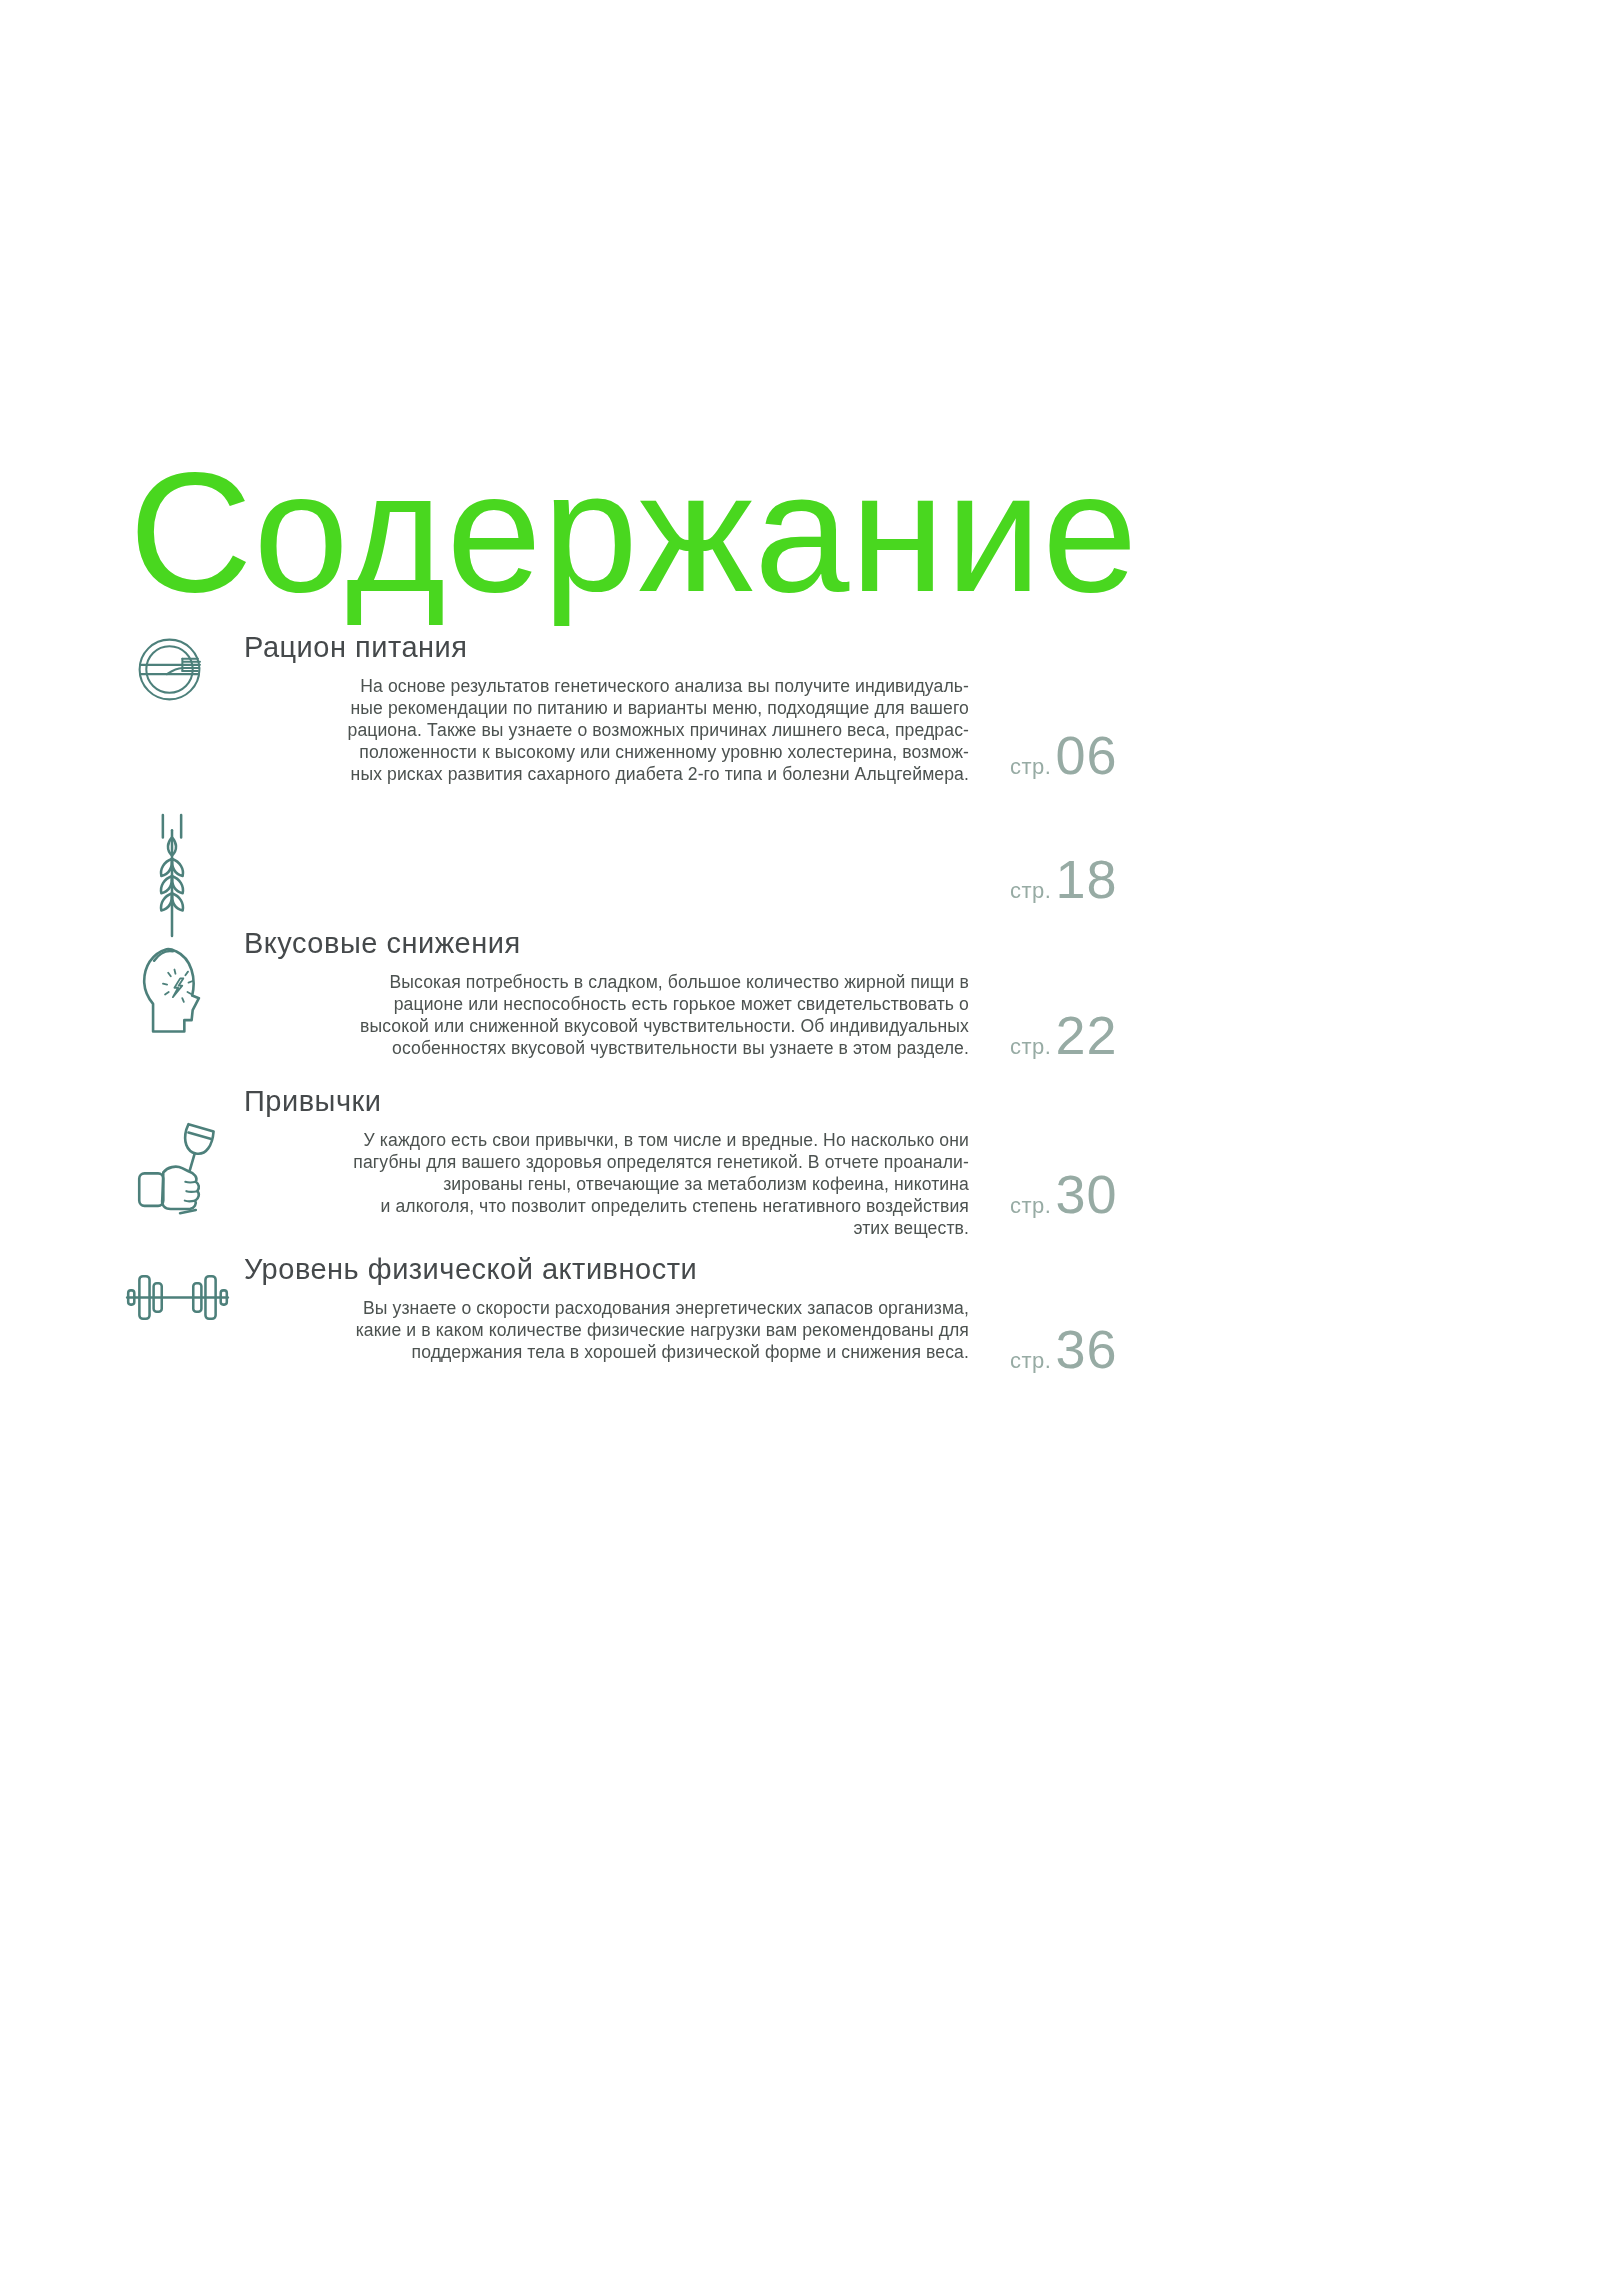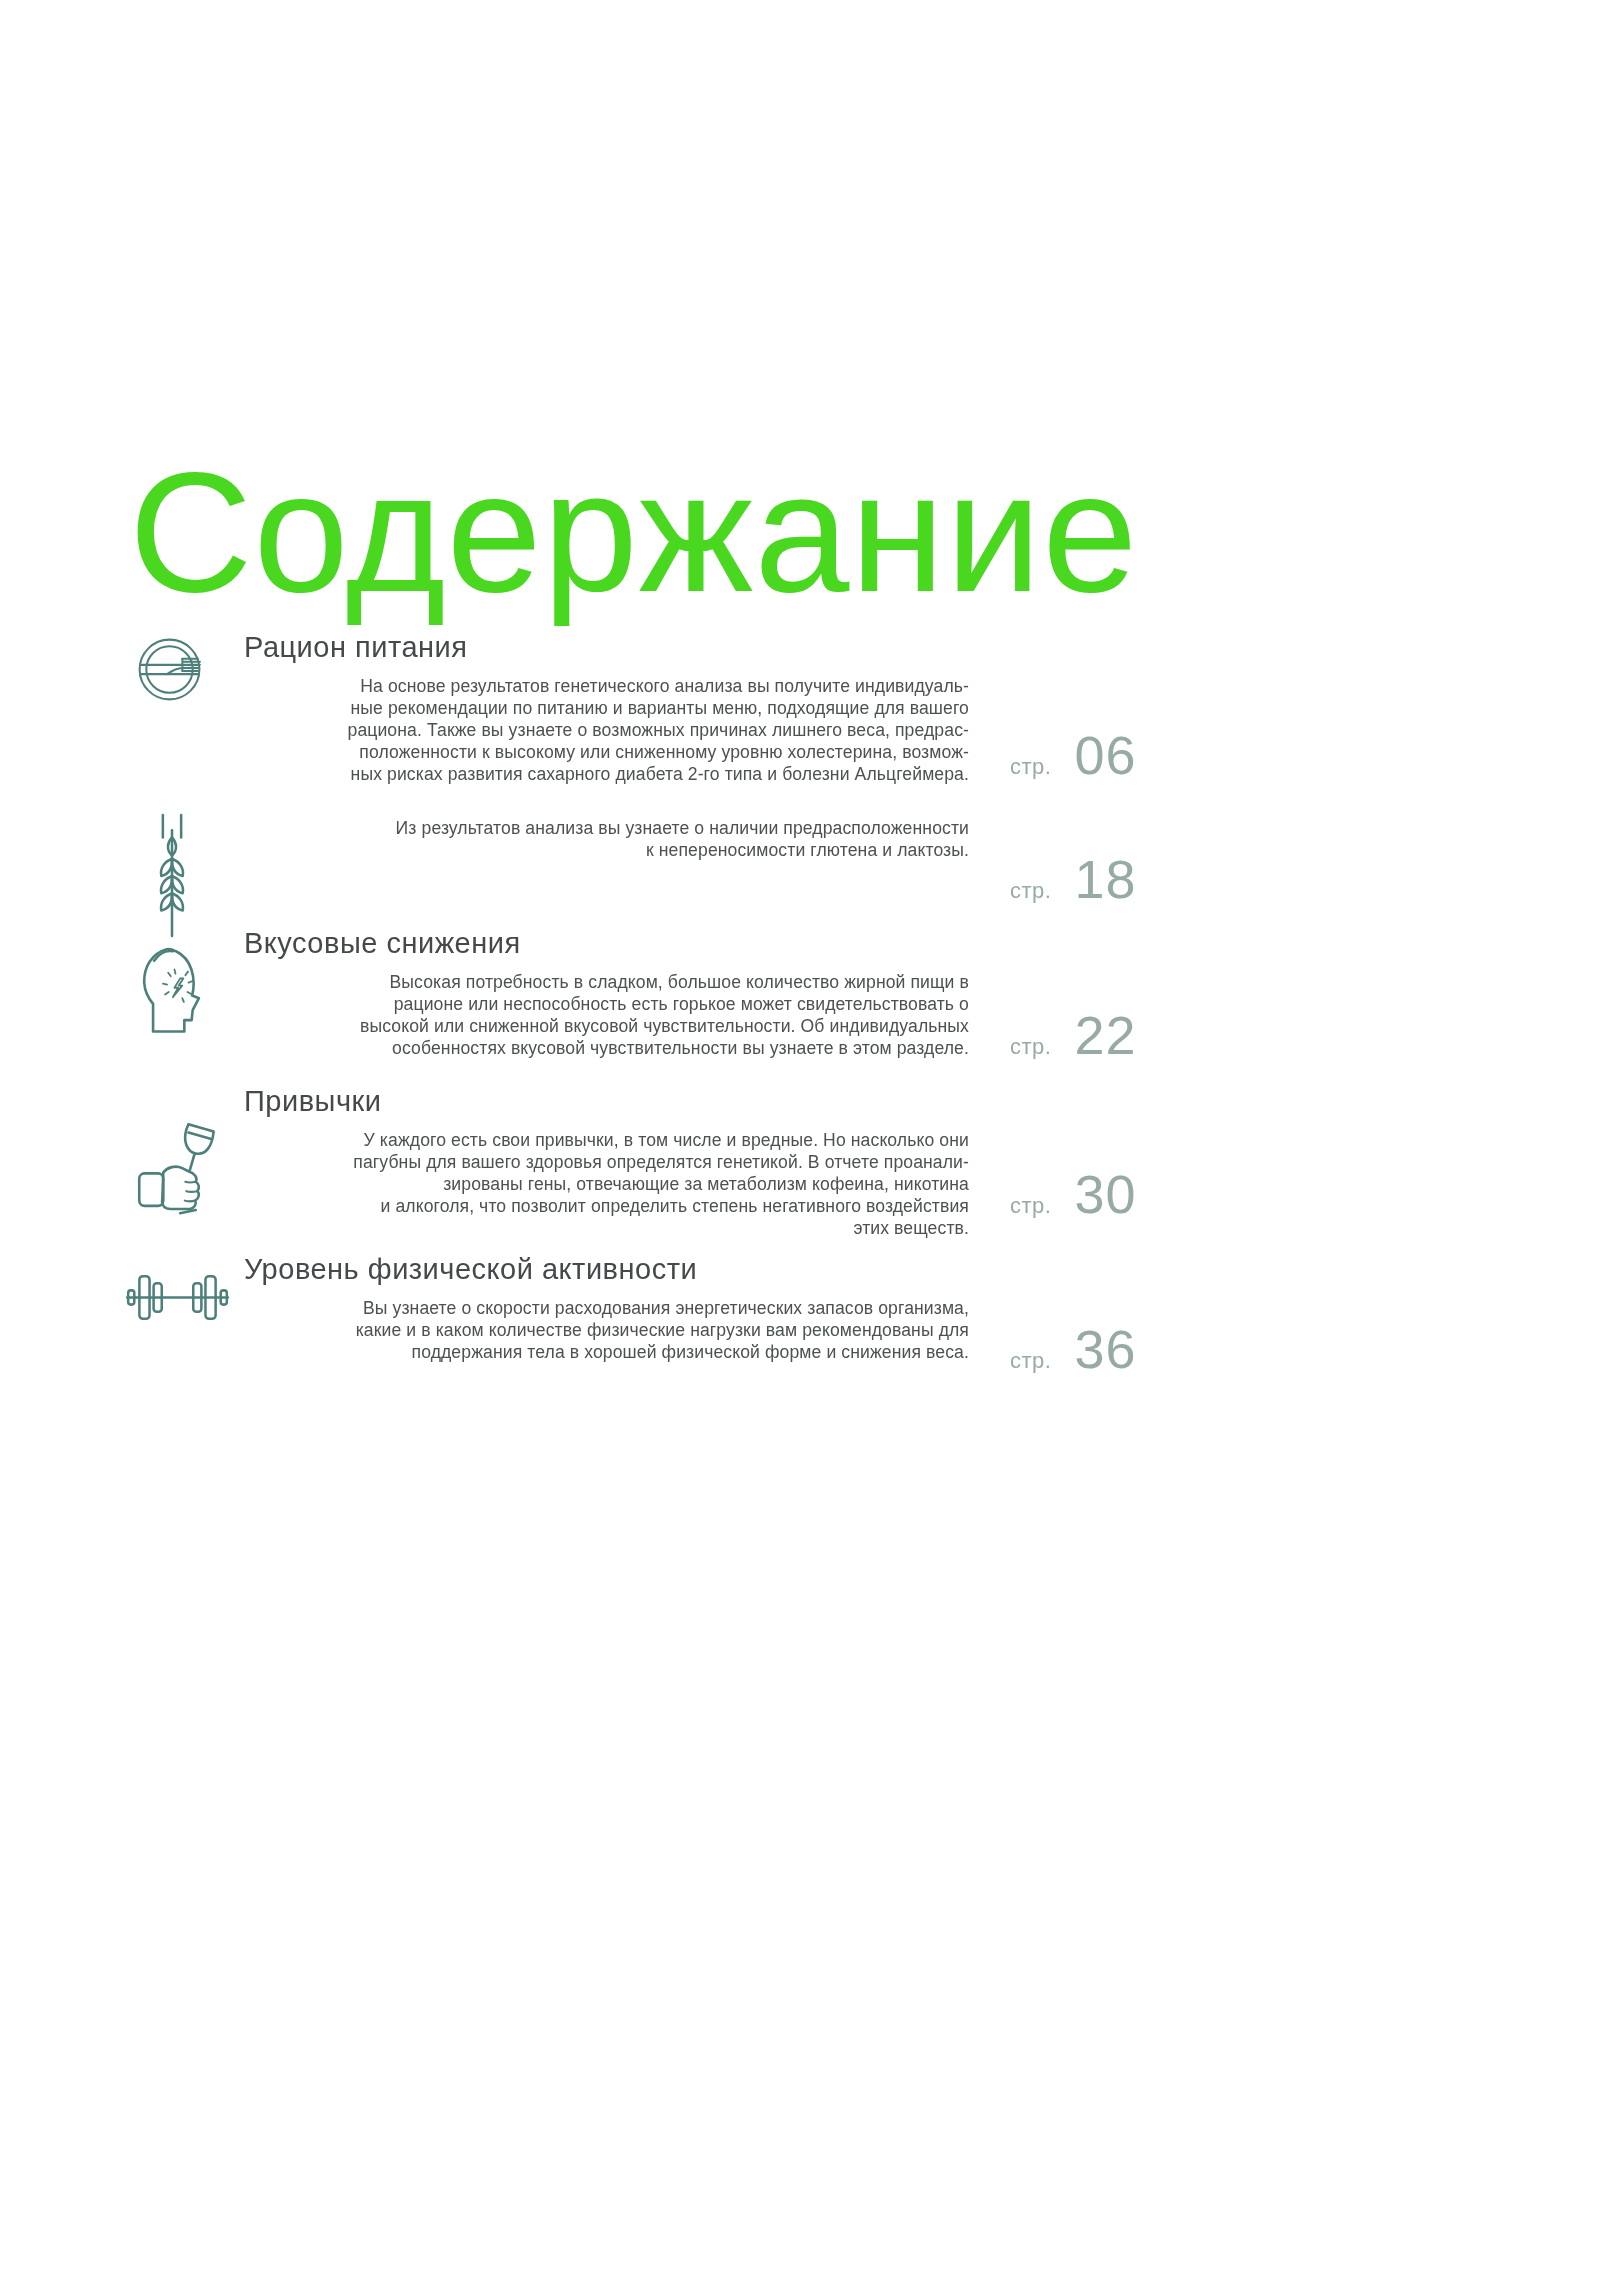--- a/index.html
+++ b/index.html
@@ -33,21 +33,21 @@
   .ic-wheat{left:148px;top:811px;width:48px;height:127px;}
   .ic-head{left:134px;top:944px;width:84px;height:99px;}
   .ic-hand{left:134px;top:1121px;width:89px;height:110px;}
   .ic-dumbbell{left:124px;top:1267px;width:107px;height:61px;}
   
   .pageref{
     position:absolute;left:1010px;width:218px;
     display:flex;align-items:baseline;color:#97aba4;text-align:right;
   }
   .pageref .pr-label{font-size:22px;letter-spacing:0.5px;}
-  .pageref .pr-num{font-size:54px;margin-left:23px;letter-spacing:1px;}
+  .pageref .pr-num{font-size:54px;margin-left:4px;letter-spacing:1px;}
   .pr-1{top:724px;} .pr-2{top:848px;} .pr-3{top:1004px;}
   .pr-4{top:1163px;} .pr-5{top:1318px;}
   
   .footer-line{
     position:absolute;left:121px;top:2207px;width:1411px;height:2.1px;
     background:#8f9391;
   }
   .footer-pagenum{
     position:absolute;left:791px;top:2217px;width:41px;
     text-align:center;font-size:28px;color:#8f9391;
@@ -98,22 +98,20 @@
       <path d="M45 52 C36 62 33 76 45 88 C57 76 54 62 45 52 Z"></path>
       <path d="M45 94 C29 100 21 114 24 128 C40 124 46 112 45 94 Z"></path>
       <path d="M45 94 C61 100 69 114 66 128 C50 124 44 112 45 94 Z"></path>
       <path d="M45 128 C29 134 21 148 24 162 C40 158 46 146 45 128 Z"></path>
       <path d="M45 128 C61 134 69 148 66 162 C50 158 44 146 45 128 Z"></path>
       <path d="M45 162 C29 168 21 182 24 196 C40 192 46 180 45 162 Z"></path>
       <path d="M45 162 C61 168 69 182 66 196 C50 192 44 180 45 162 Z"></path>
     </svg>
   </span>
   <section class="toc-row" style="top:817px">
-    <p>Из результатов анализа вы узнаете о наличии предрасположенности
-к непереносимости глютена и лактозы.</p>
   </section>
   <div class="pageref pr-2">
     <span class="pr-label">стр.</span>
     <span class="pr-num">18</span>
   </div>
 
   <span class="icon ic-head">
     <svg viewBox="0 0 160 190" fill="none" stroke="#4d807b" stroke-width="5" stroke-linecap="round" stroke-linejoin="round">
       <path d="M62 10 C34 18 18 44 19 74 C20 92 27 104 36 115 L36 168 L96 168 L96 146 L110 146 L112 127 L124 104 L111 99 C119 66 110 28 80 14 C74 11 68 9 62 10 Z"></path>
       <path d="M38 32 C48 18 62 12 74 14"></path>

